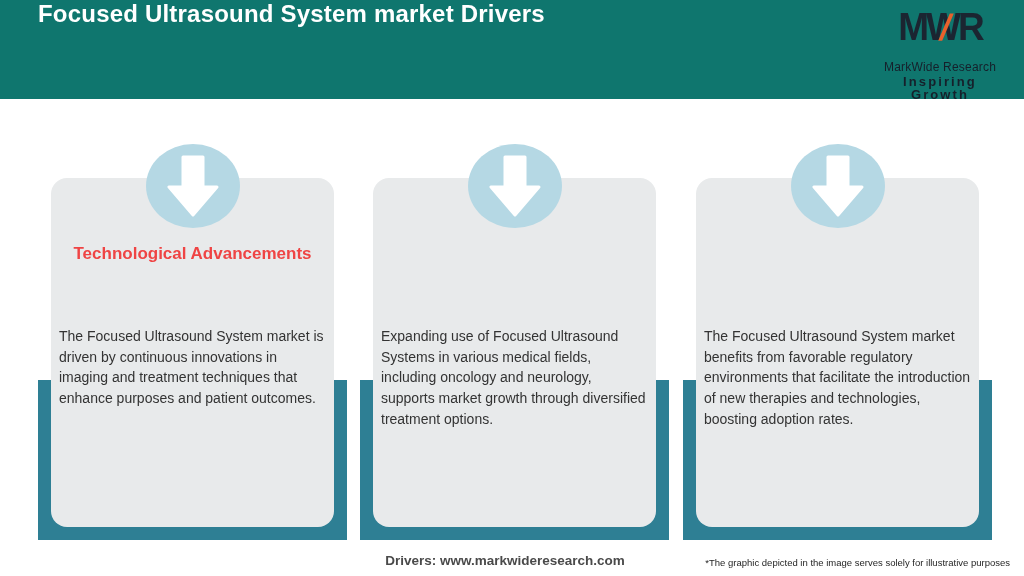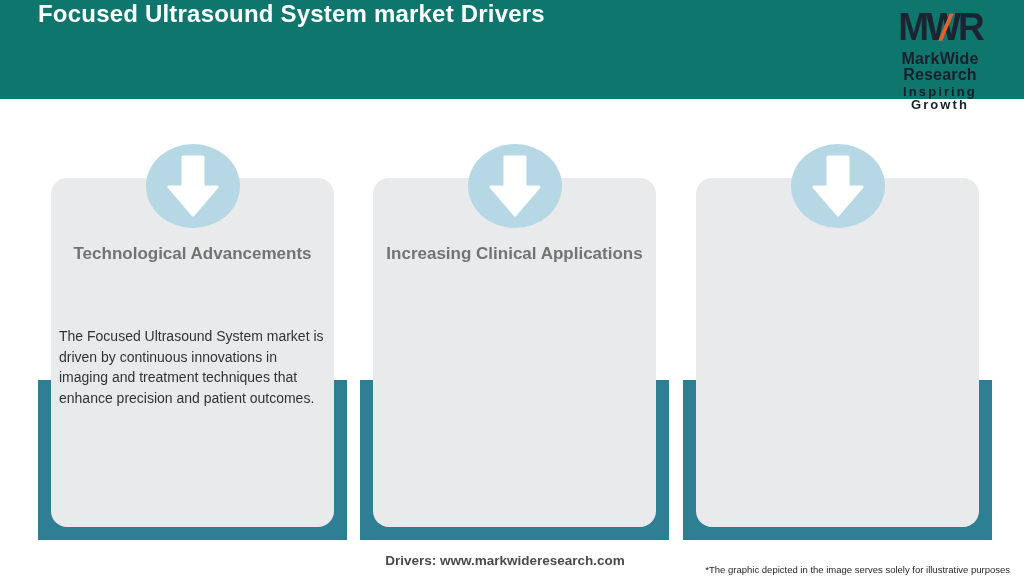--- a/index.html
+++ b/index.html
@@ -22,21 +22,21 @@
   }
   .logo-acronym{
     font-size:37px;font-weight:900;letter-spacing:-3px;color:#1b2531;
     position:relative;display:inline-block;transform:scaleY(1.05);
   }
   .logo-slash{
     position:absolute;left:46px;top:6px;width:4px;height:26px;
     background:#e8612c;transform:skewX(-24deg);
   }
   .logo-name{
-    font-size:16px;font-weight:700;color:#16202b;margin-top:6px;
+    font-size:12px;font-weight:400;color:#16202b;margin-top:16px;
     letter-spacing:.2px;
   }
   .logo-tagline{
     font-size:13px;font-weight:700;color:#16202b;margin-top:2px;
     letter-spacing:2.1px;
   }
   
   .column{position:absolute;top:0;width:309px;height:576px;}
   .col-1{left:38px;} .col-2{left:360px;} .col-3{left:683px;}
   .backdrop{
@@ -48,34 +48,34 @@
     background:#e8eaeb;border-radius:16px;
   }
   .circle{
     position:absolute;left:50%;top:144px;width:94px;height:84px;
     margin-left:-47px;border-radius:50%;background:#b5d8e4;
     display:flex;align-items:center;justify-content:center;z-index:2;
   }
   .card-title{
     position:absolute;left:0;top:243px;width:100%;padding:0 18px;
     box-sizing:border-box;text-align:center;font-size:17px;font-weight:700;
-    color:#737373;line-height:1.3;z-index:3;
+    color:#ef4444;line-height:1.3;z-index:3;
   }
   .card-body{
     position:absolute;left:0;top:326px;width:100%;padding:0 21px;
     box-sizing:border-box;text-align:left;font-size:14px;color:#333333;
     line-height:1.48;z-index:3;
   }
   
   .footer-source{
     position:absolute;left:0;top:553px;width:1010px;text-align:center;
     font-size:13.5px;font-weight:700;color:#4a4a4a;
   }
   .footer-disclaimer{
-    position:absolute;right:14px;top:557px;font-size:9.5px;color:#1f1f1f;margin-top:7px;
+    position:absolute;right:14px;top:557px;font-size:9.5px;color:#1f1f1f;
   }
   .arrow-icon{display:block;}
 </style>
 </head>
 <body>
 
 <div class="header">
   <div class="header-title">Focused Ultrasound System market Drivers</div>
 </div>
 
@@ -90,38 +90,39 @@
 
 <div class="column col-1">
   <div class="backdrop"></div>
   <div class="card"></div>
   <div class="circle">
     <svg class="arrow-icon" width="52" height="62" viewBox="0 0 52 62">
       <path d="M16 2 h20 v30 h14 L26 60 2 32 h14 z" fill="#ffffff" stroke="#ffffff" stroke-width="3" stroke-linejoin="round"></path>
     </svg>
   </div>
   <div class="card-title">Technological Advancements</div>
-  <div class="card-body">The Focused Ultrasound System market is driven by continuous innovations in imaging and treatment techniques that enhance precision and patient outcomes.</div>
+  <div class="card-body">The Focused Ultrasound System market is driven by continuous innovations in imaging and treatment techniques that enhance purposes and patient outcomes.</div>
 </div>
 
 <div class="column col-2">
   <div class="backdrop"></div>
   <div class="card"></div>
   <div class="circle">
     <svg class="arrow-icon" width="52" height="62" viewBox="0 0 52 62">
       <path d="M16 2 h20 v30 h14 L26 60 2 32 h14 z" fill="#ffffff" stroke="#ffffff" stroke-width="3" stroke-linejoin="round"></path>
     </svg>
   </div>
-  <div class="card-title">Increasing Clinical Applications</div>
+  <div class="card-body">Expanding use of Focused Ultrasound Systems in various medical fields, including oncology and neurology, supports market growth through diversified treatment options.</div>
 </div>
 
 <div class="column col-3">
   <div class="backdrop"></div>
   <div class="card"></div>
   <div class="circle">
     <svg class="arrow-icon" width="52" height="62" viewBox="0 0 52 62">
       <path d="M16 2 h20 v30 h14 L26 60 2 32 h14 z" fill="#ffffff" stroke="#ffffff" stroke-width="3" stroke-linejoin="round"></path>
     </svg>
   </div>
+  <div class="card-body">The Focused Ultrasound System market benefits from favorable regulatory environments that facilitate the introduction of new therapies and technologies, boosting adoption rates.</div>
 </div>
 
 <div class="footer-source">Drivers: www.markwideresearch.com</div>
 <div class="footer-disclaimer">*The graphic depicted in the image serves solely for illustrative purposes</div>
 
 </body></html>

